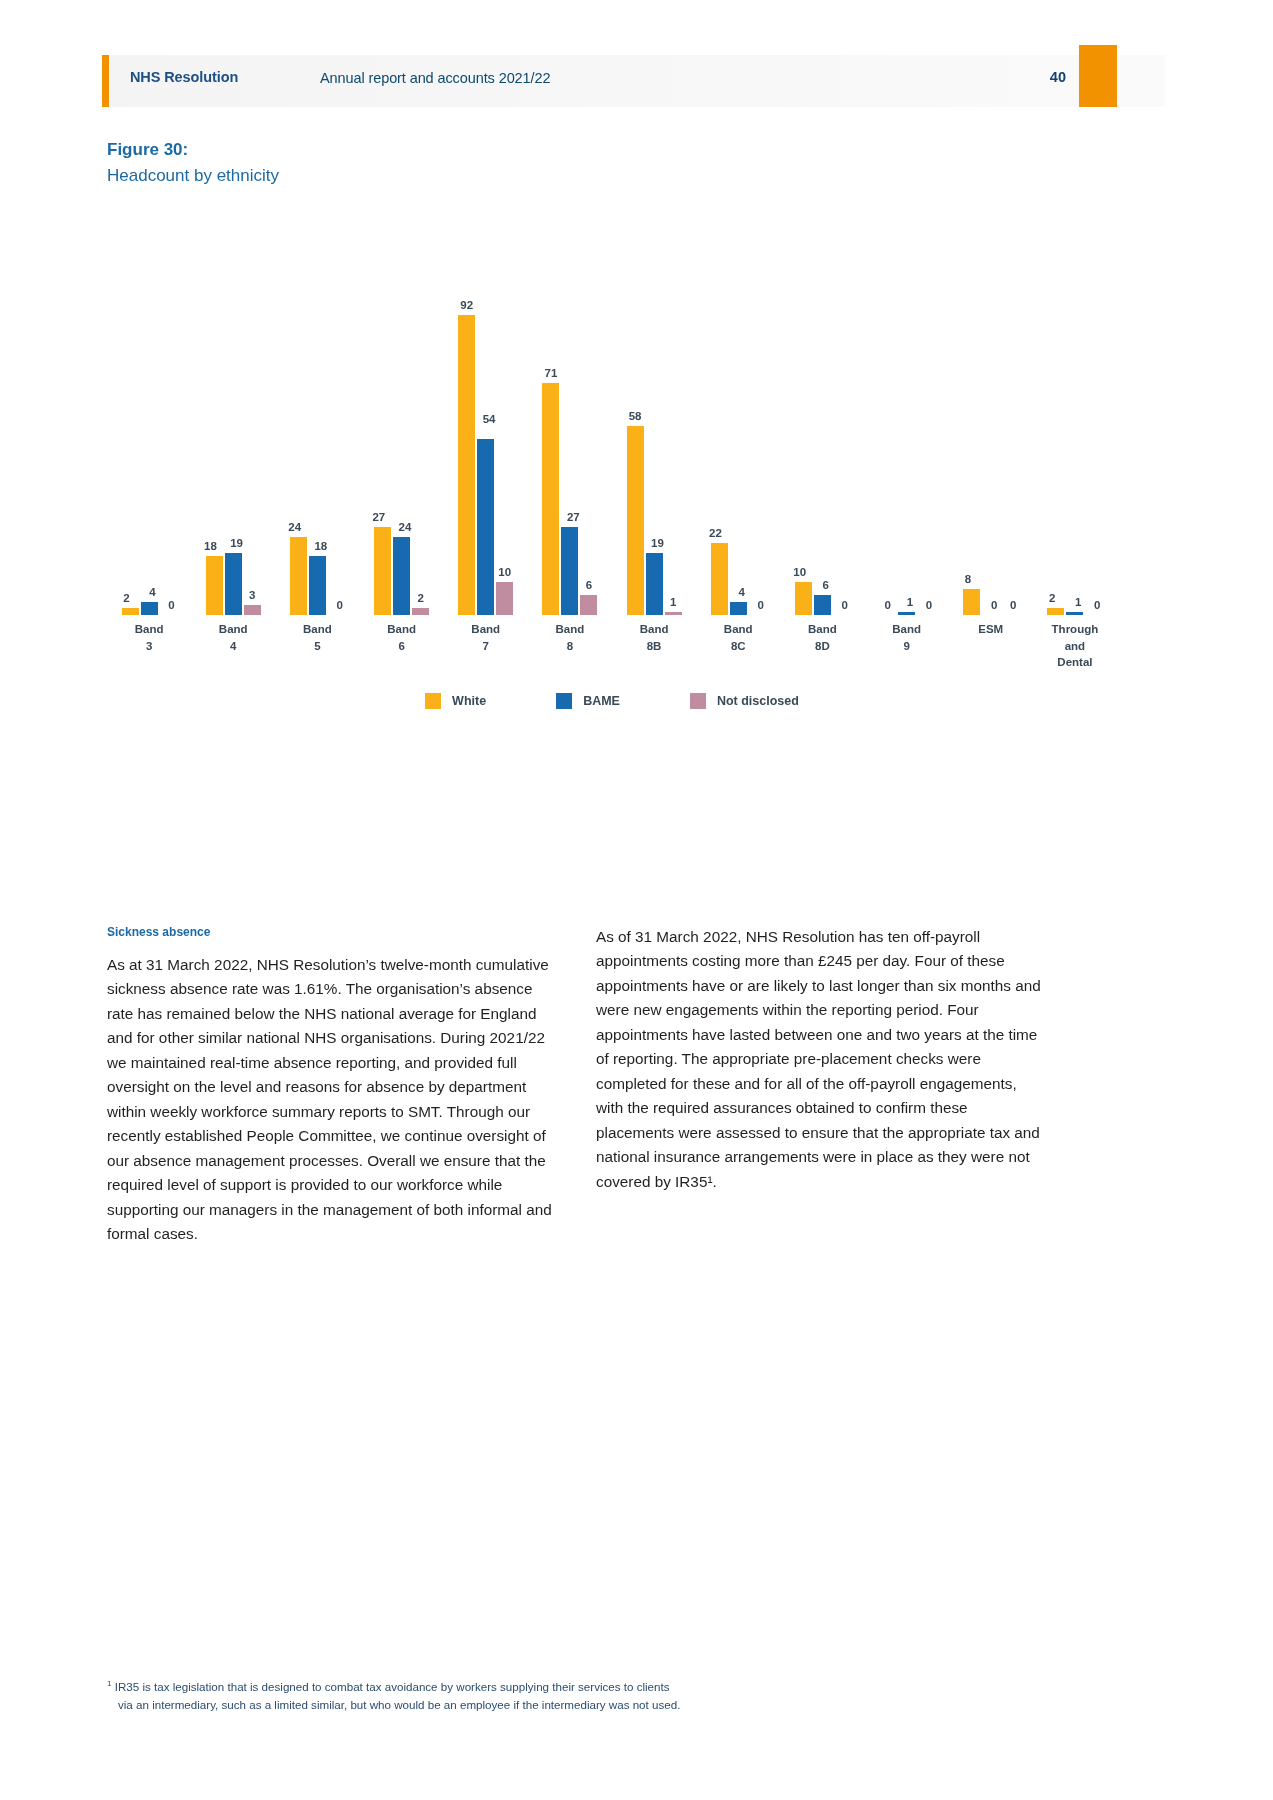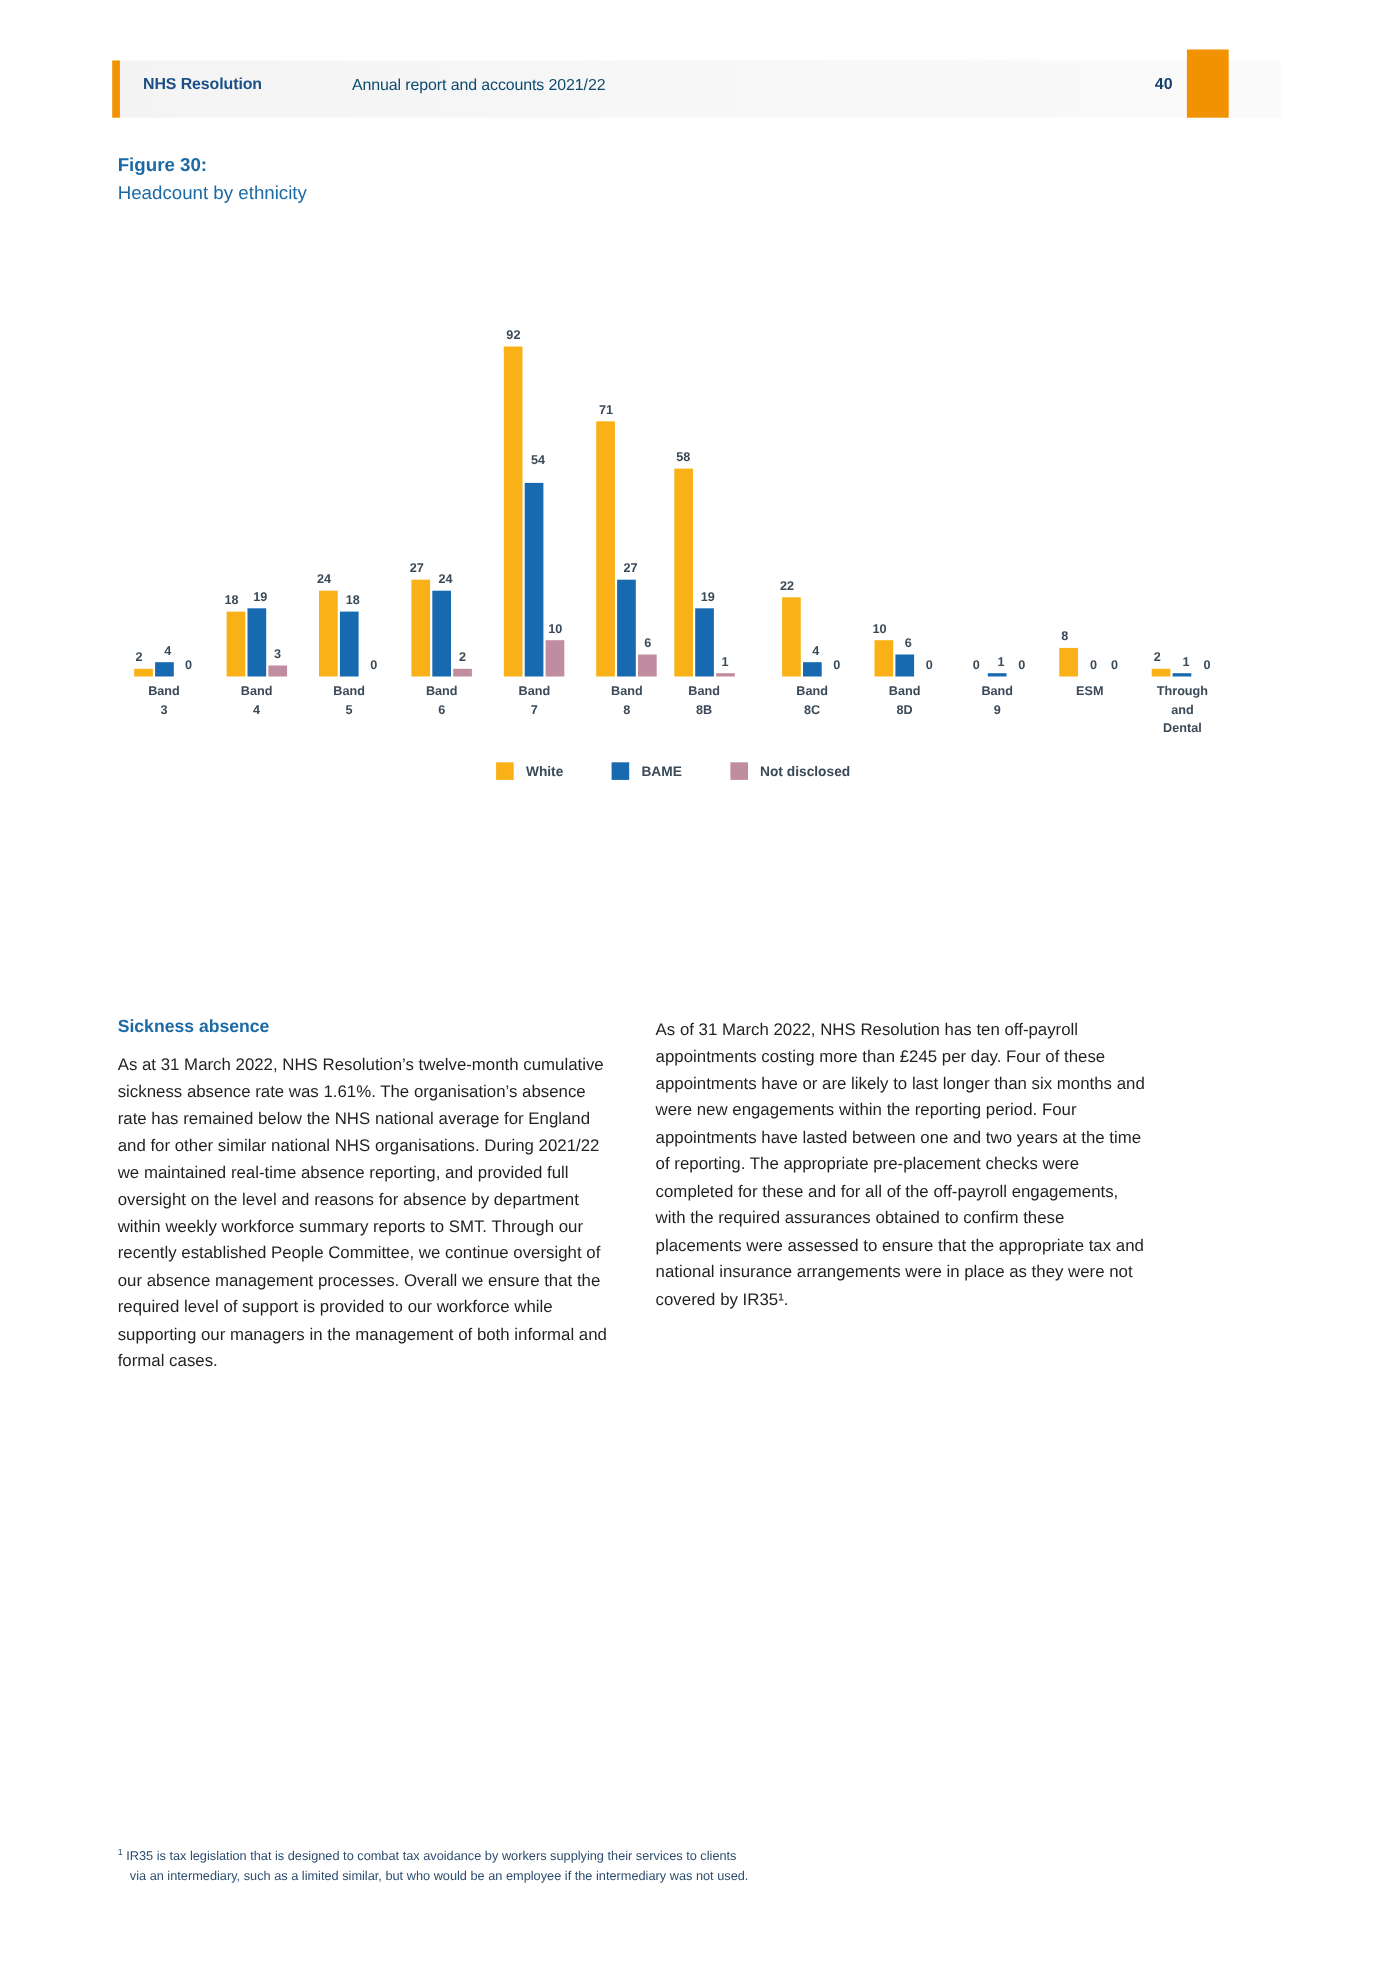--- a/index.html
+++ b/index.html
@@ -154,21 +154,21 @@
   }
 
   
   .legend {
     position: absolute;
     left: 0; top: 468px;
     width: 1010px;
     display: flex;
     justify-content: center;
     align-items: flex-end;
-    gap: 44px;
+    gap: 70px;
   }
   .legend-item {
     display: flex;
     align-items: center;
     gap: 11px;
   }
   .legend-swatch {
     width: 16px; height: 16px;
   }
   .legend-text {
@@ -179,21 +179,21 @@
 
   
   .col {
     position: absolute;
     top: 925px;
     width: 450px;
   }
   .col-left  { left: 107px; }
   .col-right { left: 596px; }
   .col-heading {
-    font-size: 16px;
+    font-size: 12px;
     font-weight: bold;
     color: #1b6aa5;
     margin: 0 0 14px 0;
   }
   .col-body {
     font-size: 15.3px;
     line-height: 1.60;
     color: #231f20;
     margin: 0;
     text-align: left;
@@ -342,21 +342,21 @@
           <div class="bar-wrap">
             <span class="bar-value" style="bottom: 23.5652px;">6</span>
             <div class="bar nd" title="Not disclosed: 6" style="height: 19.5652px; background: rgb(192, 140, 160);"></div>
           </div>
         </div>
         <div class="cat-label">
           <div>Band</div>
           <div>8</div>
         </div>
       </div>
-      <div class="group" style="left: 491px; width: 84.1667px; text-decoration: underline;">
+      <div class="group" style="left: 505px; width: 84.1667px; text-decoration: underline;">
         <div class="bars">
           <div class="bar-wrap">
             <span class="bar-value" style="bottom: 193.13px;">58</span>
             <div class="bar white" title="White: 58" style="height: 189.13px; background: rgb(249, 177, 23);"></div>
           </div>
           <div class="bar-wrap">
             <span class="bar-value" style="bottom: 65.9565px; left: 70%;">19</span>
             <div class="bar bame" title="BAME: 19" style="height: 61.9565px; background: rgb(23, 105, 176);"></div>
           </div>
           <div class="bar-wrap">

